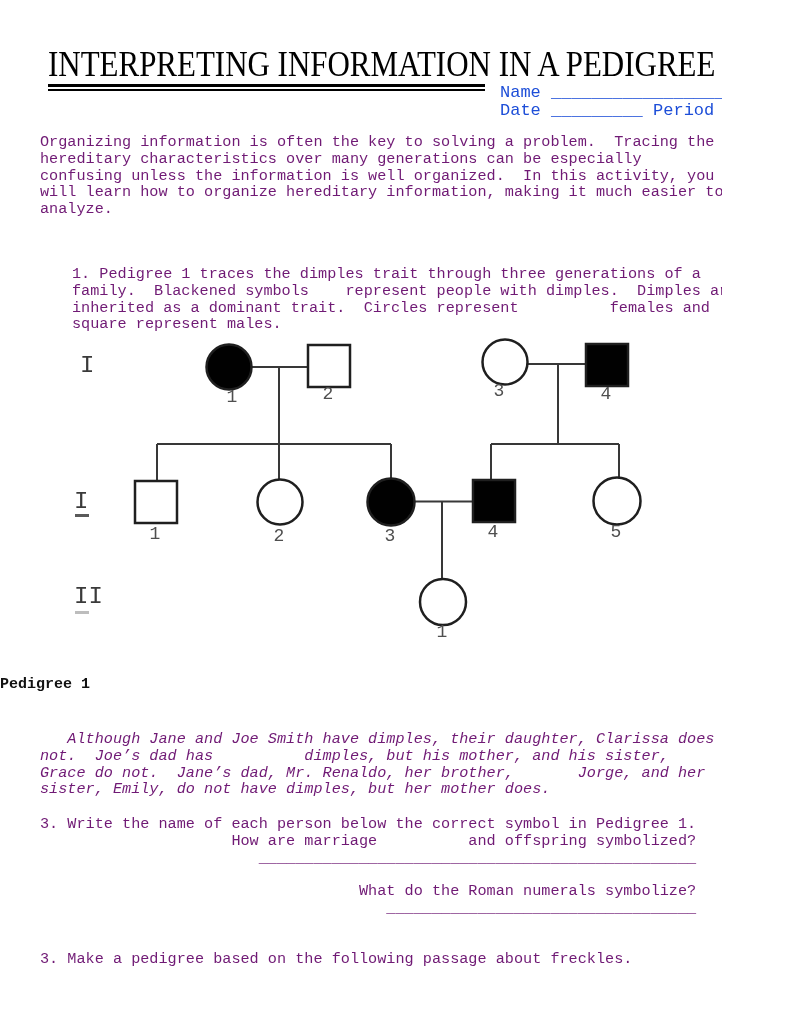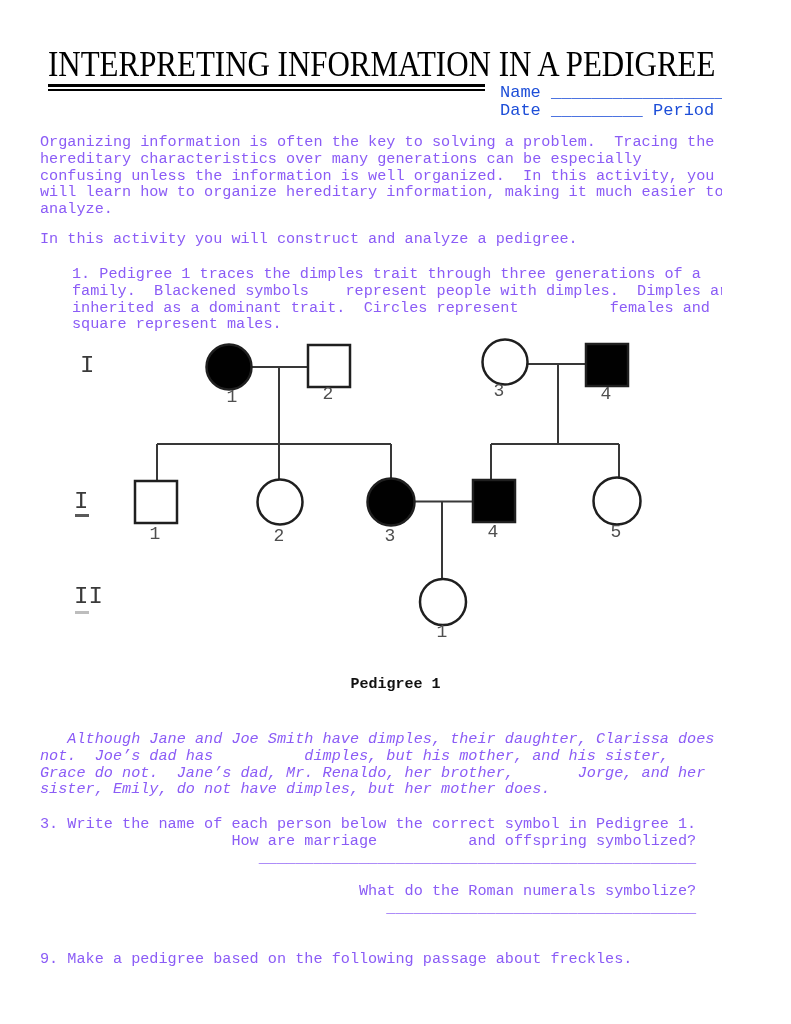--- a/index.html
+++ b/index.html
@@ -7,30 +7,30 @@
         font-family:"Liberation Mono","DejaVu Sans Mono",monospace;text-decoration:underline;}
   .title{position:absolute;left:48px;top:45px;margin:0;
          font-family:"Liberation Serif","DejaVu Serif",serif;
          font-size:36px;font-weight:400;color:#000;line-height:1.1;white-space:nowrap;
          transform:scaleX(0.86);transform-origin:left top;letter-spacing:0px;}
   .title-rule{position:absolute;left:48px;top:84px;width:437px;height:8px;}
   .title-rule .rule-a{height:3px;background:#000;}
   .title-rule .rule-b{height:2px;background:#000;margin-top:2px;}
   .hdr{position:absolute;left:500px;top:84px;font-size:17px;line-height:17.5px;
        color:#1d4ed8;white-space:pre;}
-  .mono{position:absolute;left:40px;font-size:15.2px;line-height:16.8px;color:#8b5cf6;
+  .mono{position:absolute;left:40px;font-size:15.2px;line-height:16.8px;color:#701a75;
         white-space:pre;}
   .b-intro{top:134px;}
   .b-activity{top:231px;}
   .b-q1{top:266px;margin-left:32px;}
   .b-q2i{top:714px;}
   .b-q2p{top:731px;font-style:italic;}
   .b-q3{top:816px;text-align:right;}
   .b-q4{top:951px;}
-  .caption{position:absolute;left:0;top:676px;width:791px;text-align:center;
+  .caption{position:absolute;left:0;top:676px;width:791px;text-align:left;
            font-size:15px;font-weight:bold;color:#111;white-space:pre;}
   #pedigree-svg{position:absolute;left:0;top:0;}
   .ped-line{stroke:#383838;stroke-width:2;fill:none;}
   .ped-shape{stroke:#1f1f1f;stroke-width:2.5;fill:#ffffff;}
   .ped-shape.filled{fill:#010101;}
   .ped-num{font-family:"Liberation Mono","DejaVu Sans Mono",monospace;font-size:18px;
            fill:#4f4f4f;text-anchor:middle;}
   .ped-gen{font-family:"Liberation Mono","DejaVu Sans Mono",monospace;font-size:24px;
            fill:#3a3a3a;}
 </style>
@@ -48,21 +48,20 @@
 
   <div class="hdr">Name _________________
 Date _________ Period _____</div>
 
   <div class="mono b-intro">Organizing information is often the key to solving a problem.  Tracing the
 hereditary characteristics over many generations can be especially
 confusing unless the information is well organized.  In this activity, you
 will learn how to organize hereditary information, making it much easier to
 analyze.</div>
 
-  <div class="mono b-activity">In this activity you will construct and analyze a pedigree.</div>
 
   <div class="mono b-q1">1. Pedigree 1 traces the dimples trait through three generations of a
 family.  Blackened symbols    represent people with dimples.  Dimples are
 inherited as a dominant trait.  Circles represent          females and
 square represent males.</div>
 
   <svg id="pedigree-svg" width="791" height="1024" viewBox="0 0 791 1024" aria-hidden="true">
       <line x1="251.5" y1="367" x2="308" y2="367" class="ped-line"></line>
       <line x1="279" y1="367" x2="279" y2="444" class="ped-line"></line>
       <line x1="157" y1="444" x2="391" y2="444" class="ped-line"></line>
@@ -111,15 +110,15 @@
 Grace do not.  Jane’s dad, Mr. Renaldo, her brother,       Jorge, and her
 sister, Emily, do not have dimples, but her mother does.</div>
 
   <div class="mono b-q3">3. Write the name of each person below the correct symbol in Pedigree 1.
 How are marriage          and offspring symbolized?
 ________________________________________________
 
     What do the Roman numerals symbolize?
 __________________________________</div>
 
-  <div class="mono b-q4">9. Make a pedigree based on the following passage about freckles.</div>
+  <div class="mono b-q4">3. Make a pedigree based on the following passage about freckles.</div>
 
 </div>
 
 </body></html>

